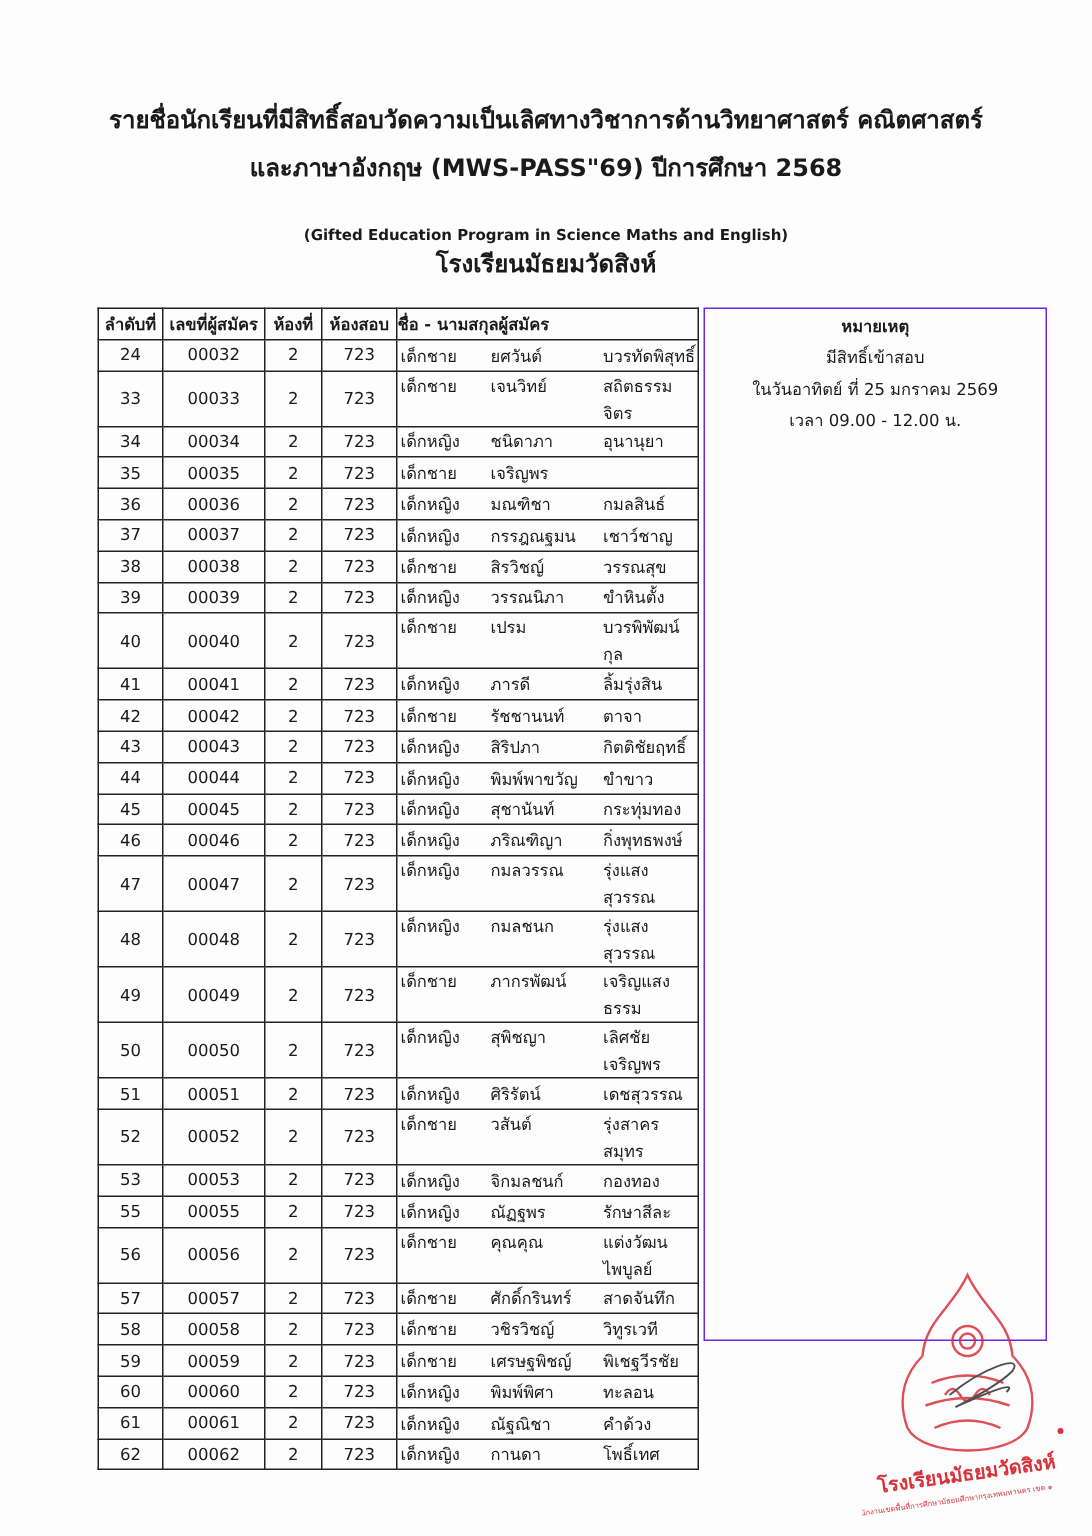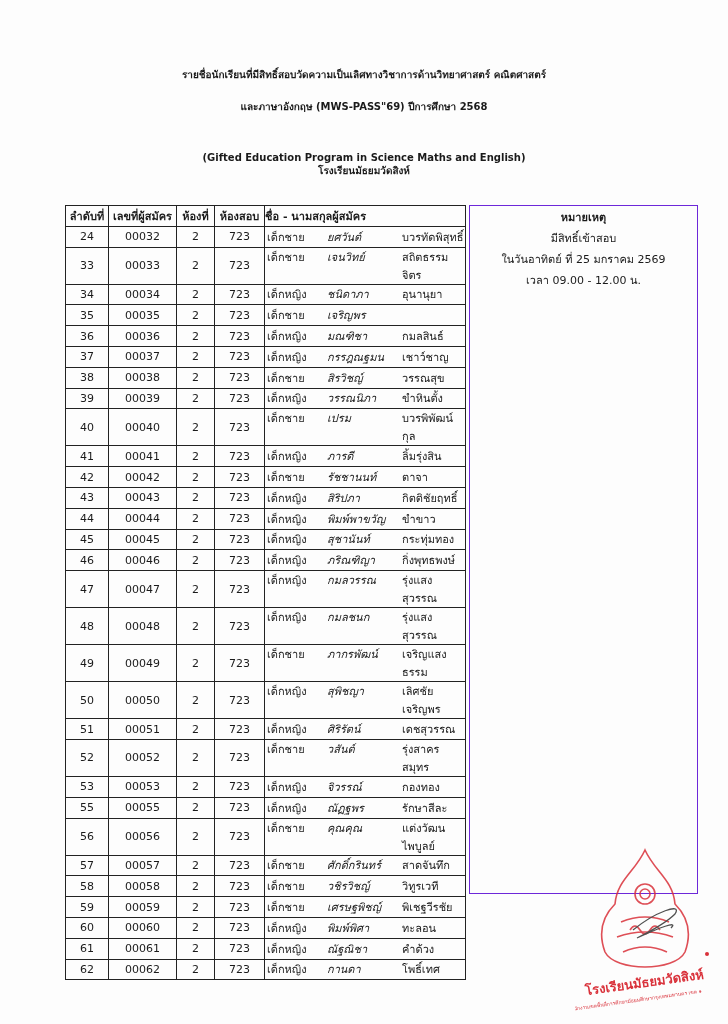--- a/index.html
+++ b/index.html
@@ -1,33 +1,33 @@
 <!DOCTYPE html>
 <html><head>
 <meta charset="utf-8">
 <style>
   html, body { margin:0; padding:0; }
   body { width:728px; height:1024px; background:#fdfdfd; position:relative; overflow:hidden;
          font-family:"DejaVu Sans", sans-serif; color:#1a1a1a; }
-  .title { position:absolute; left:0; width:728px; text-align:center; font-size:10px; }
+  .title { position:absolute; left:0; width:728px; text-align:center; font-size:16px; }
   .t1 { top:67px; font-weight:bold; }
   .t2 { top:99px; font-weight:bold; }
   .t3 { top:132px; font-weight:bold; font-size:10px;margin-top:20px; }
   .t4 { top:163px; font-weight:bold; }
   table.main { position:absolute; left:65px; top:205px; border-collapse:collapse; font-size:11px;padding-left:32px; }
   table.main td, table.main th { border:1px solid #222; height:19.8px; padding:0; }
   table.main th { font-weight:bold; font-size:11px; }
   .c-no { width:42px; text-align:center; }
   .c-app { width:67px; text-align:center; }
   .c-room { width:37px; text-align:center; }
   .c-exam { width:49px; text-align:center; }
   .c-name { width:200px; text-align:left; }
   .name-wrap { display:flex; padding-left:2px; }
   .prefix { width:60px; }
-  .first { width:75px;font-style:italic; }
+  .first { width:75px; }
   .last { flex:1; }
   .note { position:absolute; left:469px; top:205px; width:229px; height:689px; border:1px solid #6d28d9;
           box-sizing:border-box; text-align:center; font-size:11px; }
   .note div { line-height:21px; }
   .note .h { font-weight:bold; margin-top:1px; }
   .seal { position:absolute; left:575px; top:842px; width:140px; height:180px; }
 </style>
 </head>
 <body>
 
@@ -321,21 +321,21 @@
         </td>
       </tr>
       <tr>
         <td class="c-no">53</td>
         <td class="c-app">00053</td>
         <td class="c-room">2</td>
         <td class="c-exam">723</td>
         <td class="c-name">
           <div class="name-wrap">
             <span class="prefix">เด็กหญิง</span>
-            <span class="first">จิวรรณ์</span>
+            <span class="first">จิกมลชนก์</span>
             <span class="last">กองทอง</span>
           </div>
         </td>
       </tr>
       <tr>
         <td class="c-no">55</td>
         <td class="c-app">00055</td>
         <td class="c-room">2</td>
         <td class="c-exam">723</td>
         <td class="c-name">

